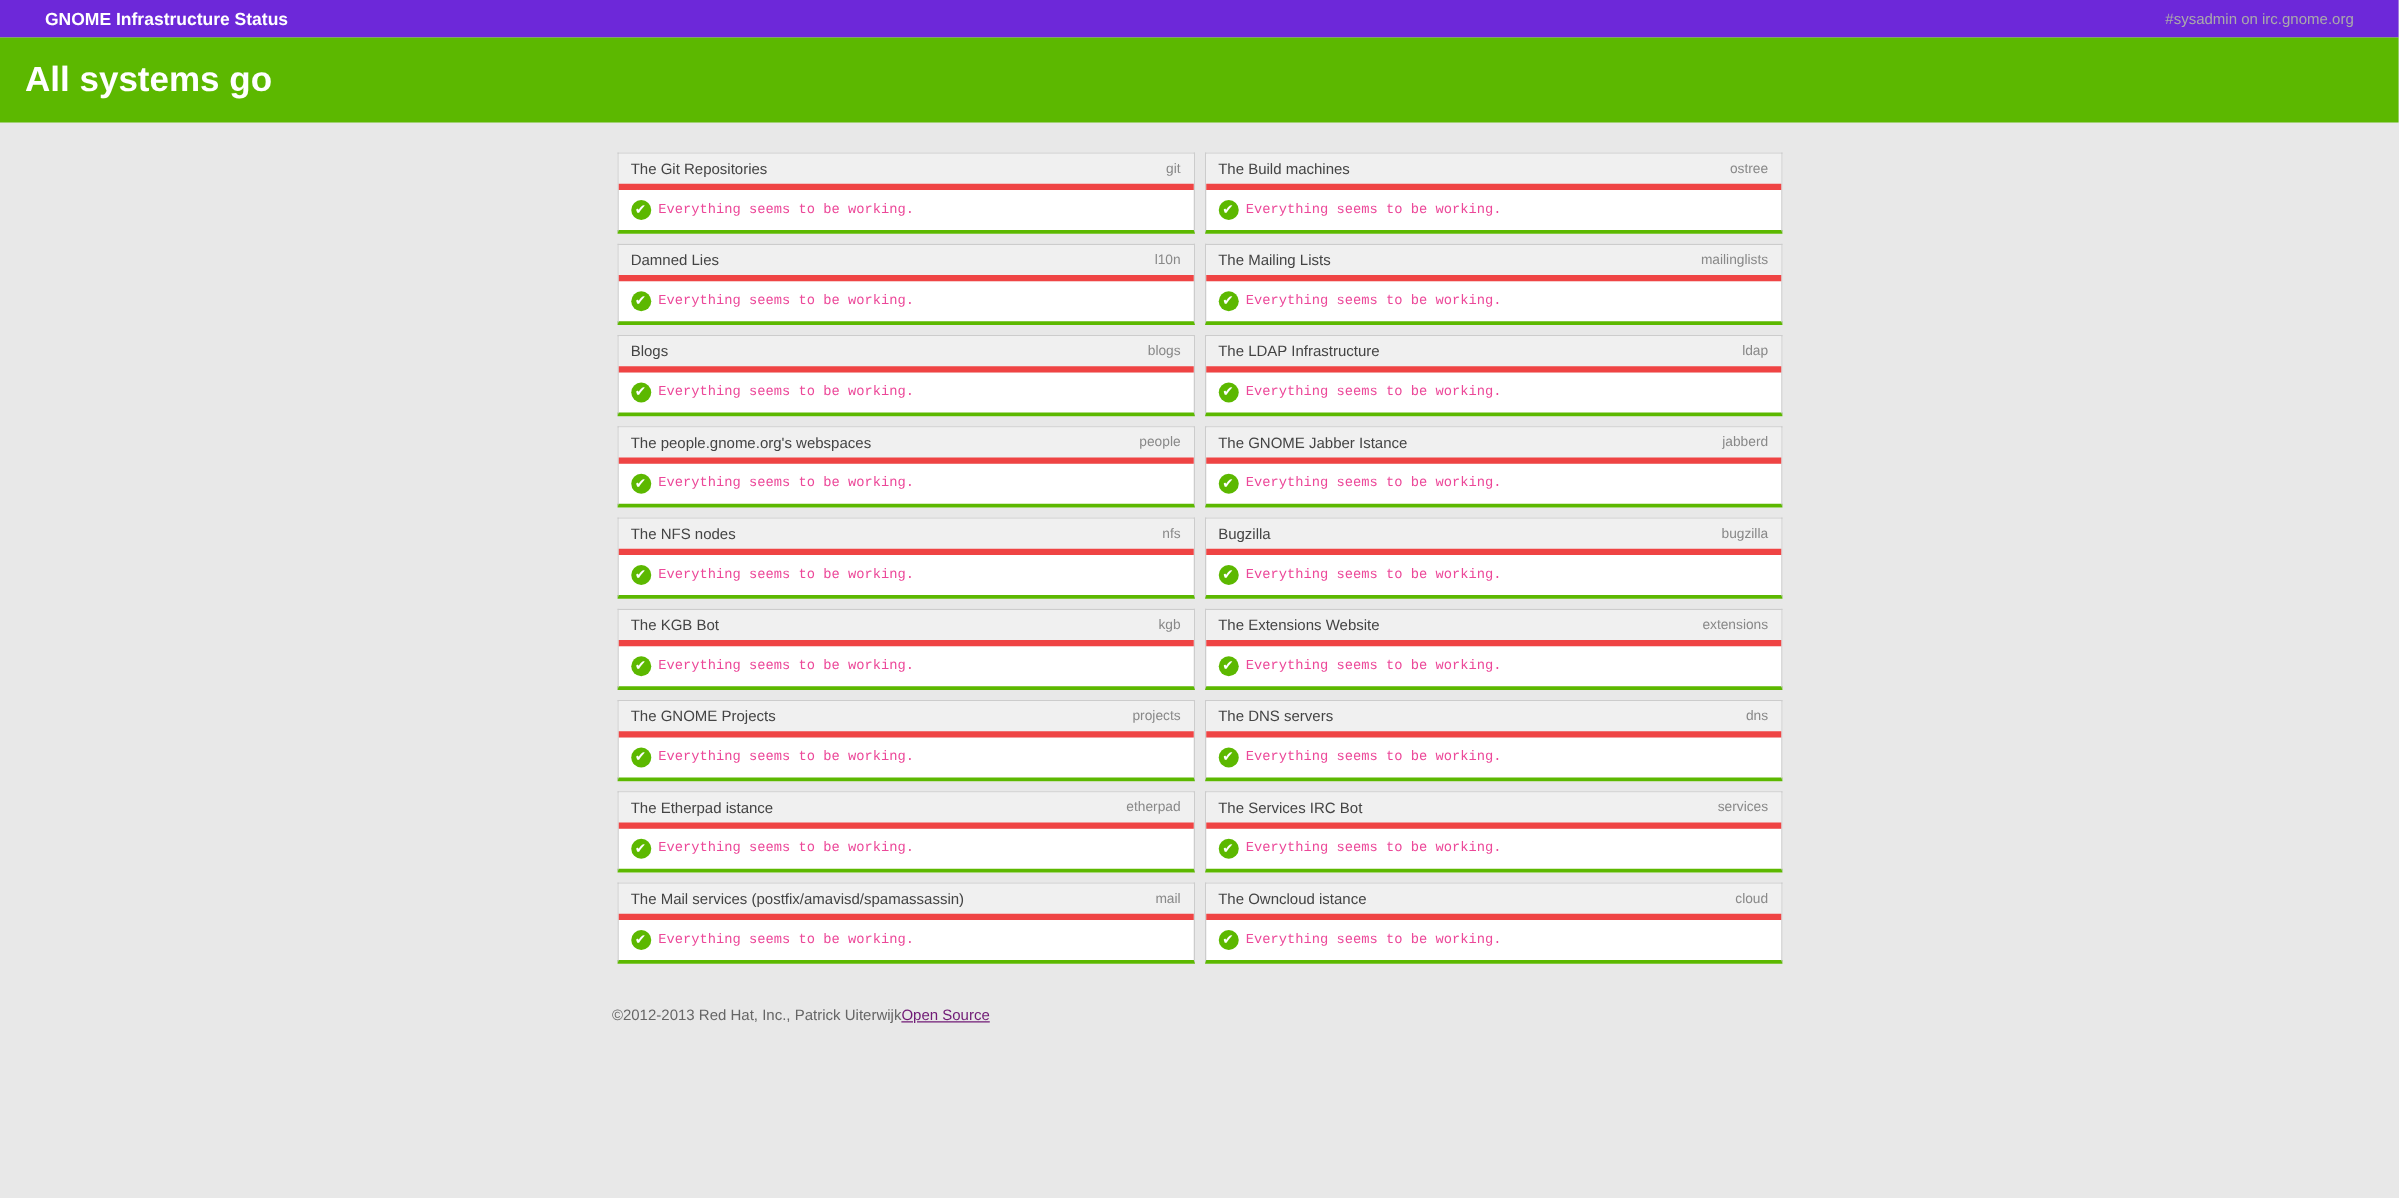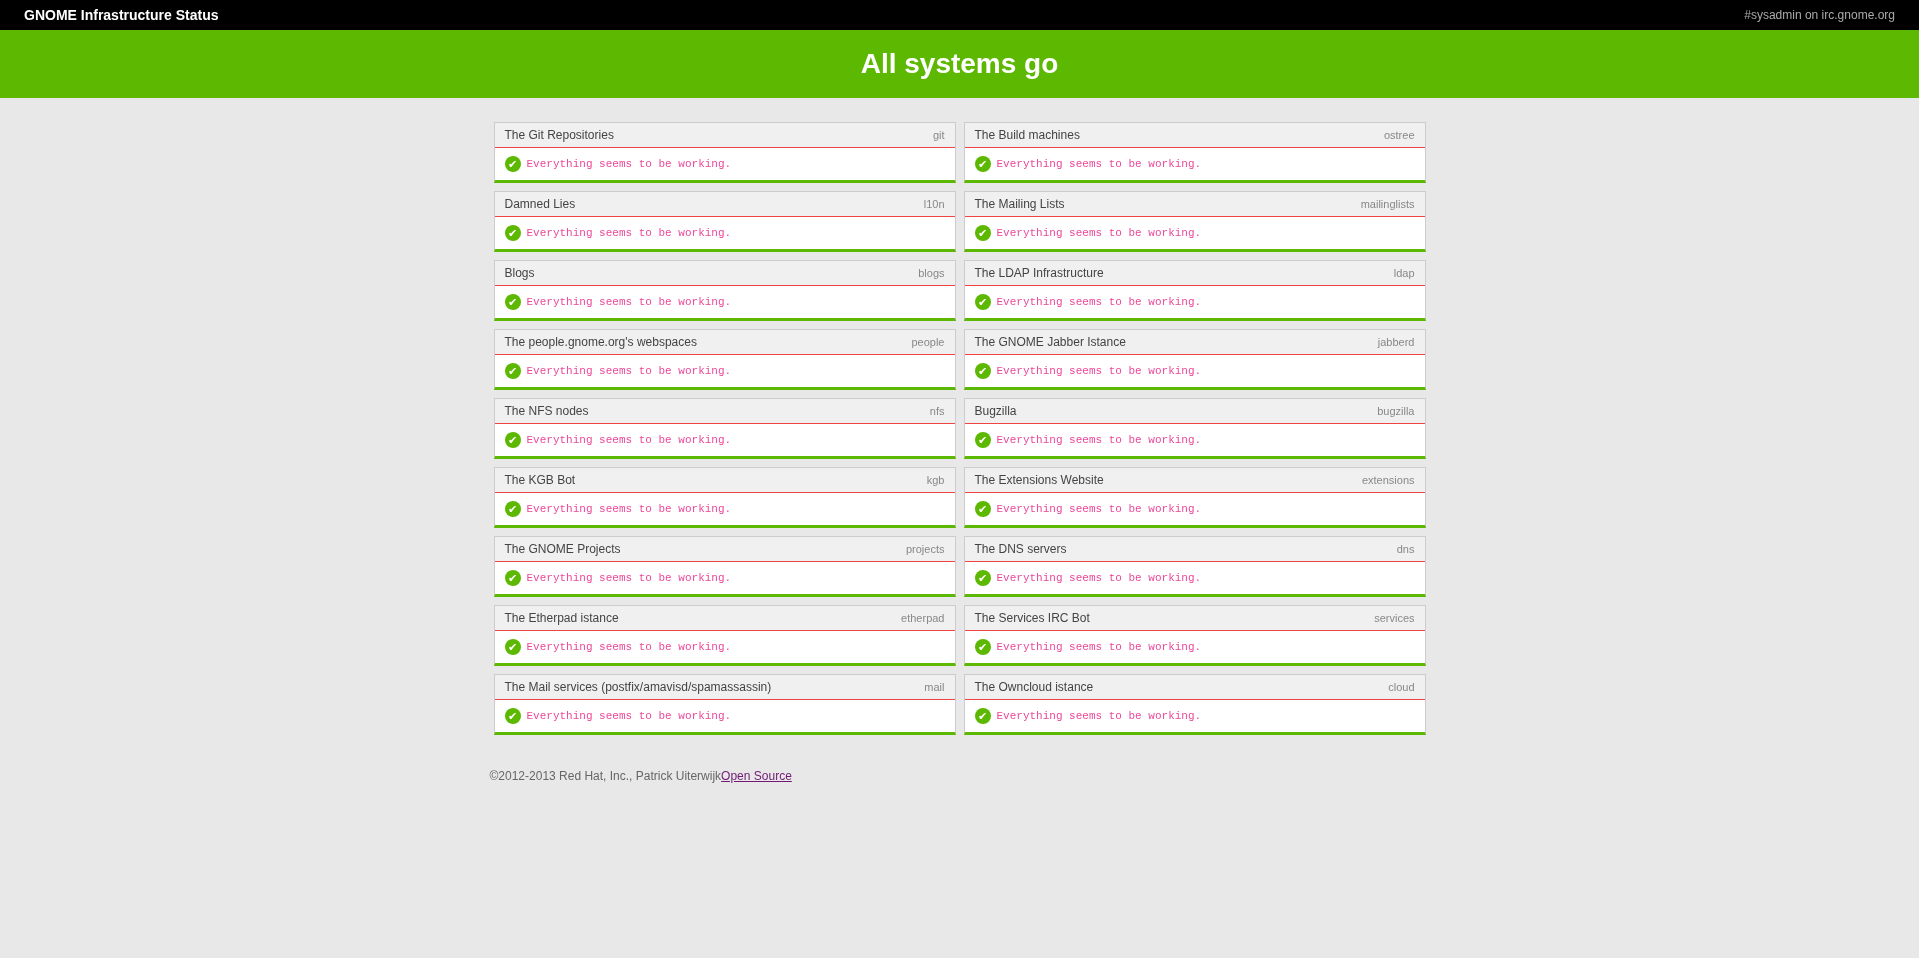--- a/index.html
+++ b/index.html
@@ -1,34 +1,34 @@
 <!DOCTYPE html>
 <html><head>
   <meta charset="utf-8">
   <style>
     * { box-sizing: border-box; margin: 0; padding: 0; }
     body { background: #e8e8e8; font-family: Arial, sans-serif; font-size: 13px; color: #333; }
 
     #top-bar {
-      background: #000000;
+      background: #6d28d9;
       color: #ccc;
       display: flex;
       justify-content: space-between;
       align-items: center;
-      padding: 0 24px;
+      padding: 0 36px;
       height: 30px;
     }
     #top-bar-title { color: #fff; font-size: 14px; font-weight: bold; }
     #top-bar-irc { color: #aaa; font-size: 12px; }
 
     #banner {
       background: #5cb800;
       padding: 18px 20px;
     }
-    #banner h1 { color: #fff; font-size: 28px; font-weight: bold; text-align: center; }
+    #banner h1 { color: #fff; font-size: 28px; font-weight: bold; }
 
     #main {
       max-width: 960px;
       margin: 20px auto;
       padding: 0 10px;
     }
 
     .grid {
       display: grid;
       grid-template-columns: 1fr 1fr;
@@ -37,21 +37,21 @@
 
     .service-card {
       background: #fff;
       border: 1px solid #ccc;
       border-bottom: 3px solid #5cb800;
       margin: 4px;
     }
 
     .service-header {
       background: #f0f0f0;
-      border-bottom: 1px solid #ef4444;
+      border-bottom: 5px solid #ef4444;
       padding: 5px 10px;
       display: flex;
       justify-content: space-between;
       align-items: center;
     }
 
     .service-name {
       font-size: 12px;
       color: #444;
       font-weight: normal;

